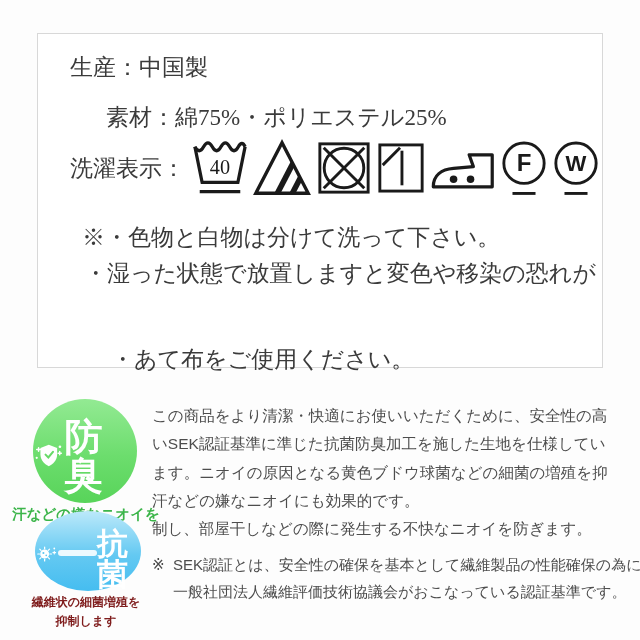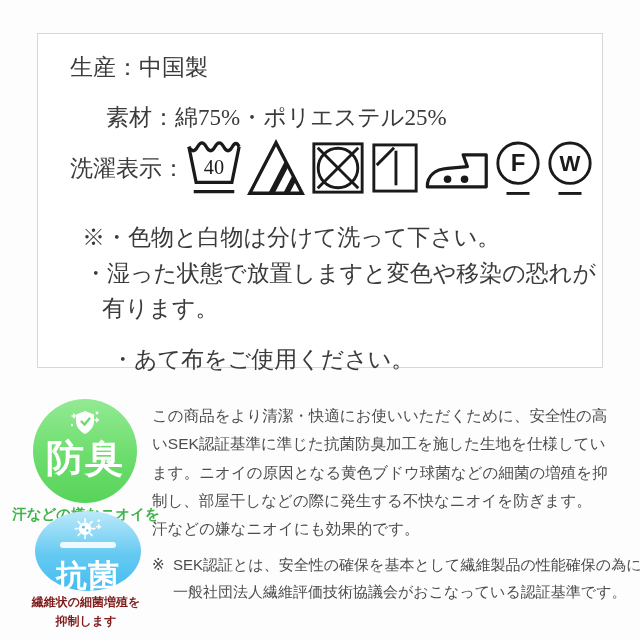--- a/index.html
+++ b/index.html
@@ -6,31 +6,31 @@
   body{width:640px;height:640px;position:relative;background:#fdfdfd;overflow:hidden;
        font-family:"Liberation Sans","DejaVu Sans",sans-serif;}
 
   
   .care-box{position:absolute;left:37px;top:33px;width:566px;height:335px;background:#fff;
             border:1px solid #d8d8d8;box-sizing:border-box;
             font-family:"Liberation Serif","DejaVu Serif",serif;color:#3b3b3b;}
   .cb-production{position:absolute;left:32px;top:18px;font-size:23px;white-space:nowrap;}
   .cb-material{position:absolute;left:32px;top:68px;font-size:23px;white-space:nowrap;margin-left:36px;}
   .cb-care-row{position:absolute;left:32px;top:104px;display:flex;align-items:center;white-space:nowrap;}
-  .cb-care-label{font-size:23px;flex:none;margin-right:1px;}
+  .cb-care-label{font-size:23px;flex:none;margin-right:7px;}
   .icon-row{display:flex;align-items:center;gap:4px;}
   .care-icon{display:block;flex:none;}
   .note-line{position:absolute;font-size:23px;white-space:nowrap;}
   .note-1{left:20px;top:188px;margin-left:24px;}
   .note-2{left:46px;top:224px;}
   .note-3{left:64px;top:259px;}
   .note-4{left:46px;top:310px;margin-left:27px;}
 
   
-  .badge{position:absolute;display:flex;flex-direction:column;align-items:center;}
+  .badge{position:absolute;display:flex;flex-direction:row;align-items:center;}
   .badge-green{left:33px;top:399px;width:104px;height:104px;border-radius:50%;
                background:linear-gradient(180deg,#93ea93 0%,#6cdd6d 55%,#58d45a 100%);
                padding-top:9px;box-sizing:border-box;}
   .badge-blue{left:35px;top:511px;width:106px;height:80px;border-radius:50%;
               background:linear-gradient(180deg,#bce9fa 0%,#64c9f2 55%,#45bdf0 100%);
               padding-top:5px;box-sizing:border-box;}
   .badge-label{color:#fff;font-weight:bold;line-height:1;}
   .badge-green .badge-label{font-size:38px;margin-top:1px;letter-spacing:1px;}
   .badge-blue .badge-label{font-size:31px;margin-top:10px;letter-spacing:1px;}
   .ribbon{width:56px;height:6px;background:rgba(255,255,255,.88);border-radius:3px;margin:1px 0 2px;}
@@ -111,21 +111,20 @@
       <svg class="care-icon" width="48" height="58" viewBox="0 0 50 60">
         <circle cx="25" cy="25" r="21" fill="none" stroke="#1a1a1a" stroke-width="3"></circle>
         <text x="25" y="33" text-anchor="middle" font-size="23" font-weight="600" fill="#1a1a1a" font-family="Liberation Sans, sans-serif">W</text>
         <line x1="13" y1="56.5" x2="37" y2="56.5" stroke="#1a1a1a" stroke-width="3"></line>
       </svg>
     </span>
   </div>
 
   <div class="note-line note-1">※・色物と白物は分けて洗って下さい。</div>
   <div class="note-line note-2">・湿った状態で放置しますと変色や移染の恐れが</div>
-  <div class="note-line note-3">有ります。</div>
   <div class="note-line note-4">・あて布をご使用ください。</div>
 </div>
 
 <div class="badge badge-green">
   <svg width="34" height="30" viewBox="0 0 34 30">
     <path d="M17 3 L26 6.5 V13 C26 19 22 23.5 17 26 C12 23.5 8 19 8 13 V6.5 Z" fill="#ffffff"></path>
     <path d="M13.5 13.5 L16.5 16.5 L21.5 10.5" stroke="#67da68" stroke-width="2.2" fill="none" stroke-linecap="round"></path>
     <g stroke="#ffffff" stroke-width="1.6" stroke-linecap="round">
       <path d="M4 8 h4 M6 6 v4"></path>
       <path d="M27 12 h3.5 M28.75 10.25 v3.5"></path>
@@ -163,22 +162,22 @@
 </div>
 <div class="badge-caption caption-blue">
   <div>繊維状の細菌増殖を</div>
   <div>抑制します</div>
 </div>
 
 <div class="description">
   <div>この商品をより清潔・快適にお使いいただくために、安全性の高</div>
   <div>いSEK認証基準に準じた抗菌防臭加工を施した生地を仕様してい</div>
   <div>ます。ニオイの原因となる黄色ブドウ球菌などの細菌の増殖を抑</div>
+  <div>汗などの嫌なニオイにも効果的です。</div>
   <div>制し、部屋干しなどの際に発生する不快なニオイを防ぎます。</div>
-  <div>汗などの嫌なニオイにも効果的です。</div>
 </div>
 
 <div class="sek-note">
   <span class="sek-marker">※</span>
   <div>
     <div>SEK認証とは、安全性の確保を基本として繊維製品の性能確保の為に</div>
     <div>一般社団法人繊維評価技術協議会がおこなっている認証基準です。</div>
   </div>
 </div>
 

